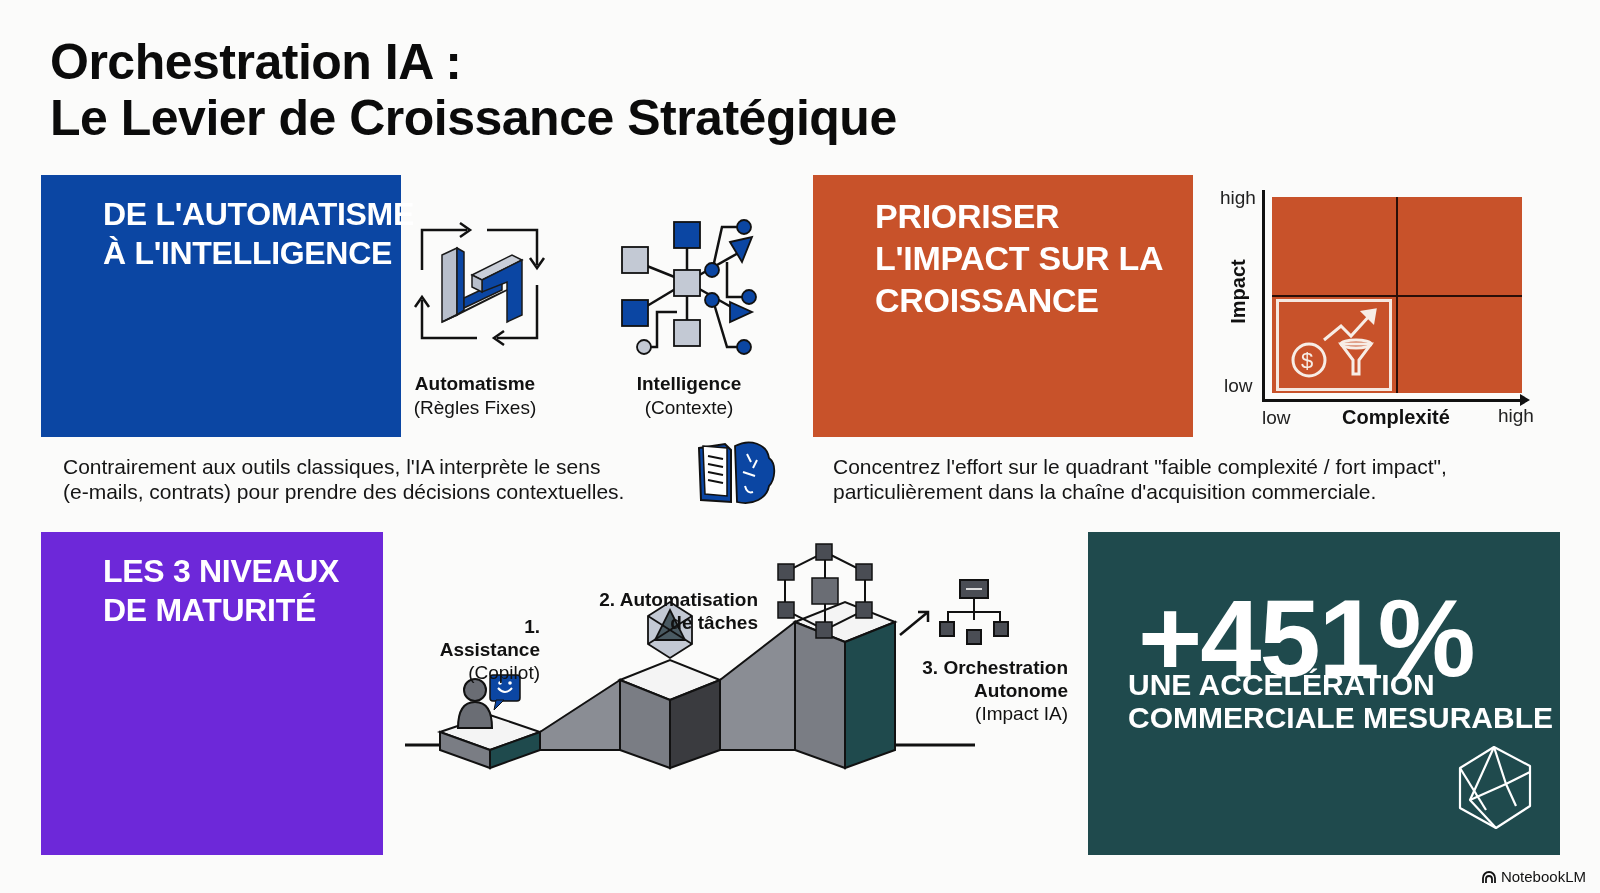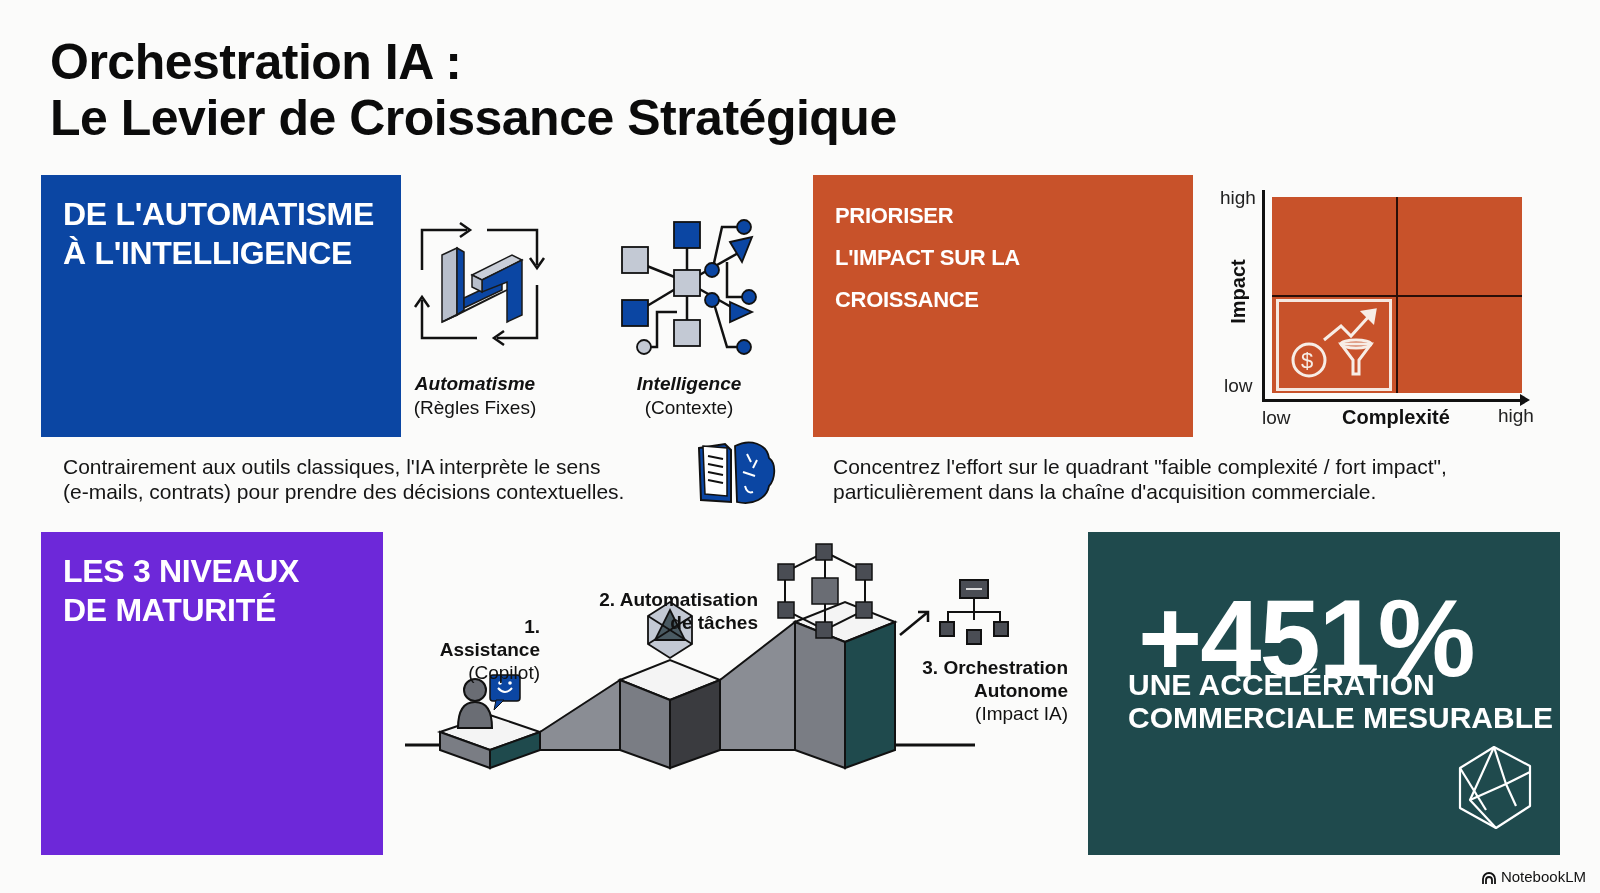--- a/index.html
+++ b/index.html
@@ -16,44 +16,44 @@
     font-weight: 700; font-size: 50px; line-height: 56px;
     letter-spacing: -0.5px; color: #0b0b0b;
   }
   .title div { white-space: nowrap; }
   .panel { position: absolute; }
   .panel-title {
     position: absolute; left: 22px; top: 20px;
     color: #fff; font-weight: 700; font-size: 32px; line-height: 39px;
     letter-spacing: -0.3px;
   }
-  .panel-title div { white-space: nowrap; }
+  .panel-title div { white-space: nowrap; margin-left: 40px; }
   .blue { left: 41px; top: 175px; width: 360px; height: 262px; background: #0b46a3; }
   .orange { left: 813px; top: 175px; width: 380px; height: 262px; background: #c8522a; }
   .dark { left: 41px; top: 532px; width: 342px; height: 323px; background: #6d28d9; }
   .teal { left: 1088px; top: 532px; width: 472px; height: 323px; background: #1f4a4d; }
-  .orange .panel-title div { font-size: 22px; line-height: 42px; }
+  .orange .panel-title div { font-size: 34px; line-height: 42px; }
   .orange .panel-title { top: 20px; left: 22px; }
   .icon-label { position: absolute; text-align: center; font-size: 19px; line-height: 24px; }
-  .icon-label .b { font-weight: 700; font-style: italic; }
+  .icon-label .b { font-weight: 700; }
   .desc { position: absolute; font-size: 21px; line-height: 25px; color: #151515; white-space: nowrap; }
   .big-num {
     position: absolute; left: 50px; top: 18px;
     color: #fff; font-weight: 700; font-size: 110px; line-height: 120px; letter-spacing: -2px; margin-top: 28px;
   }
   .big-sub {
     position: absolute; left: 40px; top: 136px;
     color: #fff; font-weight: 700; font-size: 30px; line-height: 33px;
   }
   .big-sub div { white-space: nowrap; }
   .axis-txt { position: absolute; font-size: 19px; color: #222; }
   .axis-lbl { position: absolute; font-weight: 700; font-size: 20px; color: #111; }
   .step-lbl { position: absolute; text-align: right; font-size: 19px; line-height: 23px; }
   .step-lbl .b { font-weight: 700; }
-  .brand { position: absolute; right: 14px; bottom: 8px; font-size: 15px; color: #111; display: flex; align-items: flex-end; gap: 4px; }
+  .brand { position: absolute; right: 14px; bottom: 8px; font-size: 15px; color: #111; display: flex; align-items: center; gap: 4px; }
 </style>
 </head>
 <body>
 
 <div class="abs title">
   <div>Orchestration IA :</div>
   <div>Le Levier de Croissance Stratégique</div>
 </div>
 
 <div class="panel blue">

